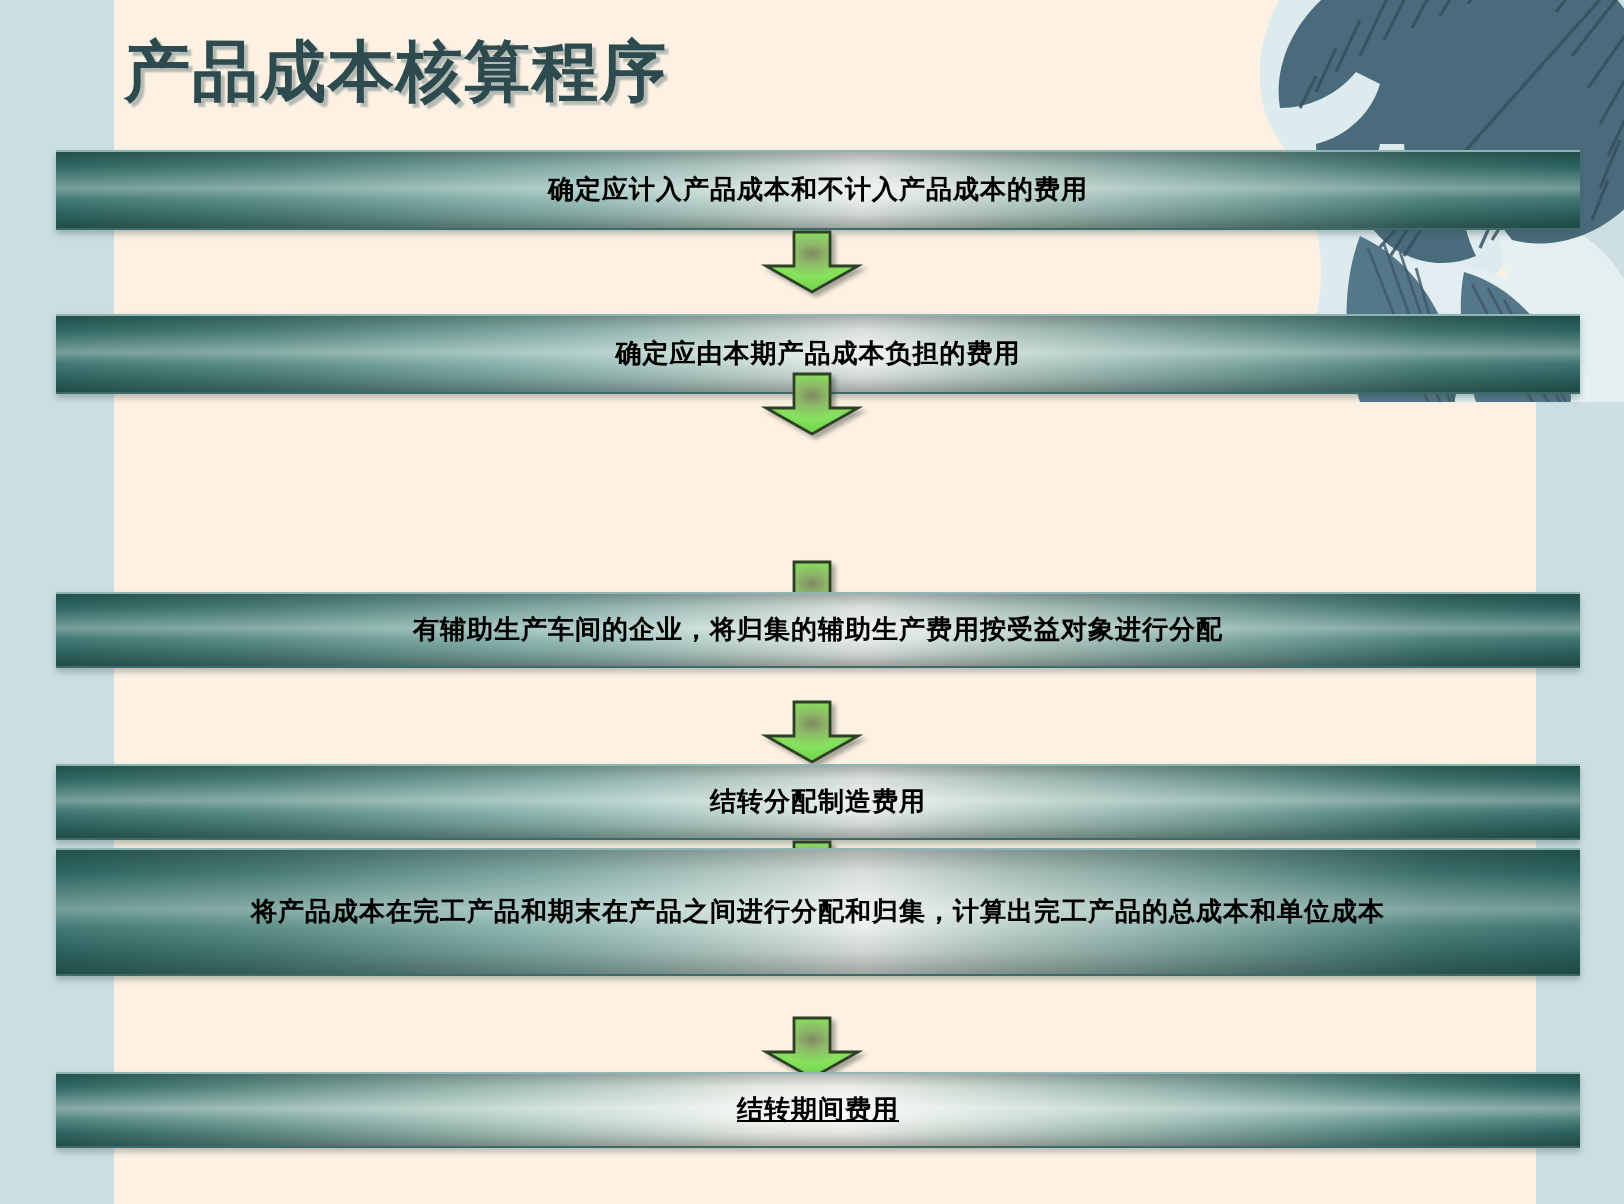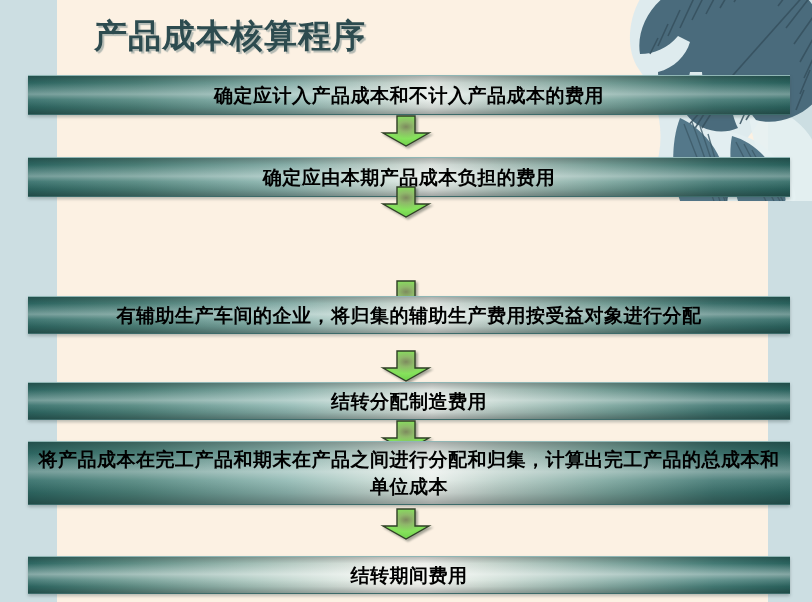--- a/index.html
+++ b/index.html
@@ -32,21 +32,21 @@
     left: 57px;
     top: 0px;
     width: 711px;
     height: 602px;
     background: #fcf1e3;
   }
 
   
   .slide-title {
     position: absolute;
-    left: 94px;
+    left: 62px;
     top: 14px;
     font-size: 33px;
     font-weight: 700;
     letter-spacing: 1px;
     color: #2d4b4f;
     text-shadow: 2px 2px 1px rgba(120,140,140,.55);
     white-space: nowrap;
   }
 
   
@@ -61,21 +61,21 @@
   .step-box {
     position: absolute;
     left: 28px;
     width: 762px;
     box-sizing: border-box;
     display: flex;
     align-items: center;
     justify-content: center;
     text-align: center;
     color: #000000;
-    font-size: 19px;
+    font-size: 13px;
     font-weight: 700;
     line-height: 27px;
     letter-spacing: 0.5px;
     padding: 0 10px;
     border-top: 1px solid #8fb6b5;
     border-bottom: 1px solid #3d6b6a;
     background:
       linear-gradient(to bottom,
         rgba(0,0,0,0.26) 0%,
         rgba(0,0,0,0.06) 18%,
@@ -225,24 +225,24 @@
     </div>
 
     <div class="step-box" style="top:382px;height:38px;">结转分配制造费用</div>
 
     <div class="arrow-wrap" style="top:420px;">
       <svg width="52" height="32" viewBox="0 0 52 32">
         <path d="M17 1 L35 1 L35 18 L49 18 L26 31 L3 18 L17 18 Z" fill="url(#ag)" stroke="#2f3f26" stroke-width="1.4" style="filter:drop-shadow(2px 2px 1px rgba(60,70,60,.45))"></path>
       </svg>
     </div>
 
-    <div class="step-box" style="top:441px;height:64px;">将产品成本在完工产品和期末在产品之间进行分配和归集，计算出完工产品的总成本和单位成本</div>
+    <div class="step-box" style="top:424px;height:64px;">将产品成本在完工产品和期末在产品之间进行分配和归集，计算出完工产品的总成本和单位成本</div>
 
     <div class="arrow-wrap" style="top:508px;">
       <svg width="52" height="32" viewBox="0 0 52 32">
         <path d="M17 1 L35 1 L35 18 L49 18 L26 31 L3 18 L17 18 Z" fill="url(#ag)" stroke="#2f3f26" stroke-width="1.4" style="filter:drop-shadow(2px 2px 1px rgba(60,70,60,.45))"></path>
       </svg>
     </div>
 
-    <div class="step-box bright" style="top:556px;height:38px;">结转期间费用</div>
+    <div class="step-box bright" style="top:536px;height:38px;text-decoration:underline;">结转期间费用</div>
 
   </div>
 </div>
 
 </body></html>

